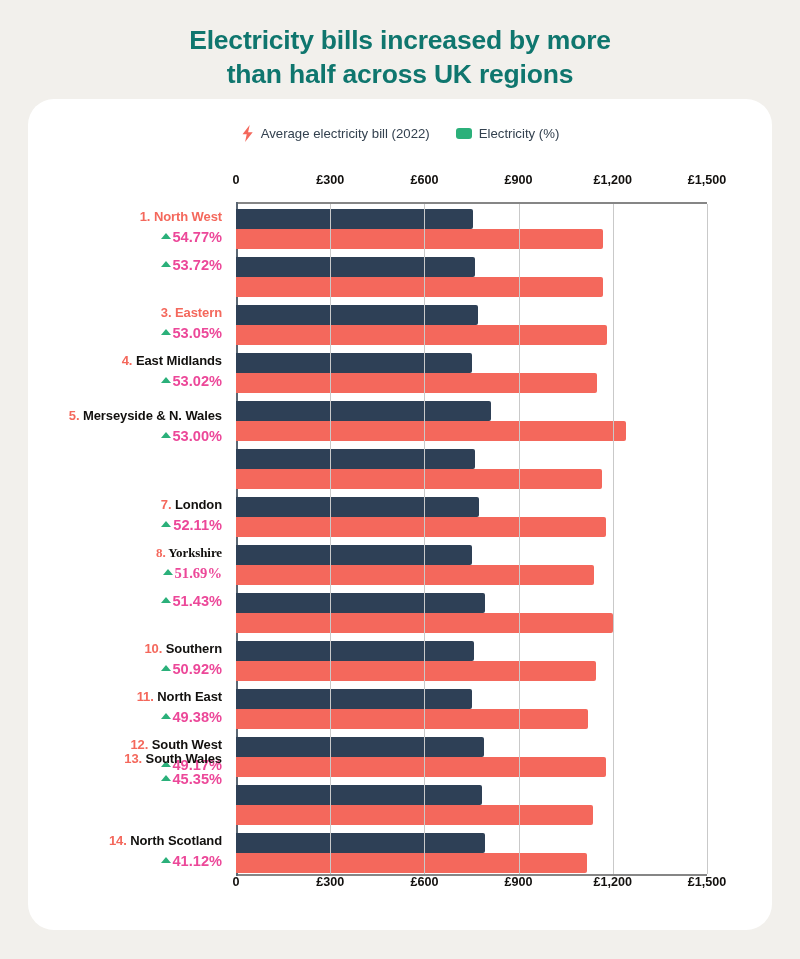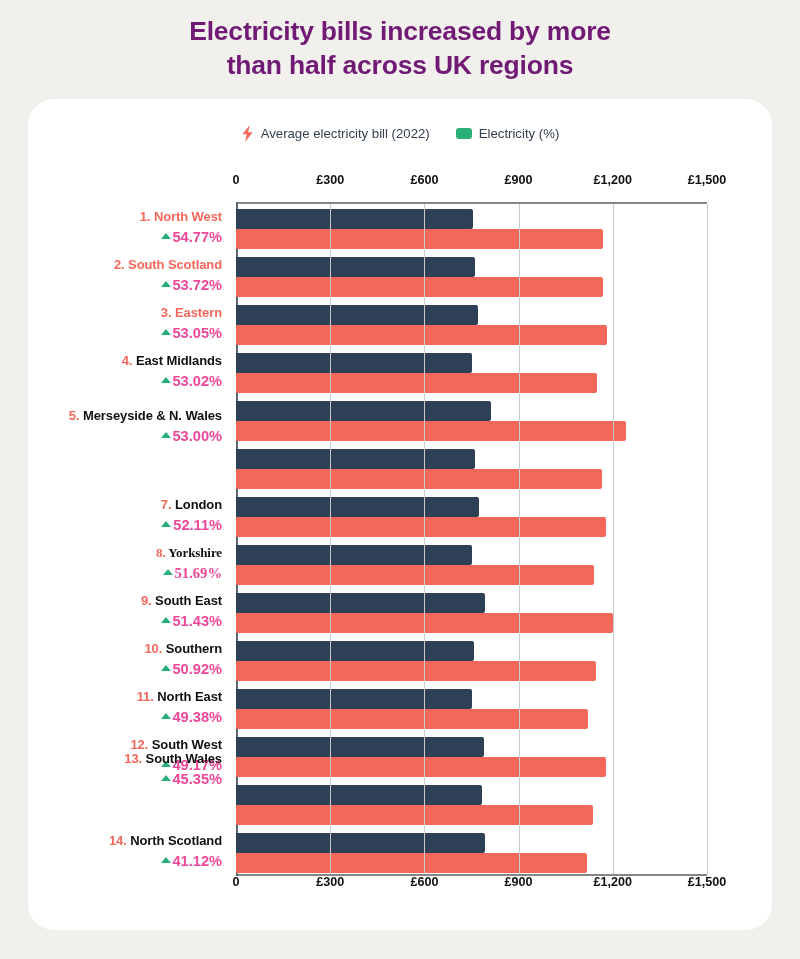--- a/index.html
+++ b/index.html
@@ -13,23 +13,23 @@
     font-family: "Liberation Sans", sans-serif;
     overflow: hidden;
   }
   .page {
     position: relative;
     width: 800px;
     height: 959px;
     box-sizing: border-box;
   }
   .title {
-    padding: 15px 80px 0 80px;
+    padding: 24px 80px 0 80px;
     text-align: center;
-    color: #701a75;
+    color: #0f766e;
     font-size: 26.5px;
     font-weight: bold;
     line-height: 1.28;
     letter-spacing: -0.2px;
   }
   .title .line {
     display: block;
   }
   .card {
     position: absolute;
@@ -226,21 +226,20 @@
 
     <div class="labels" id="labels">
         <div class="label-row" style="top: 5px;">
           <div class="label-name hot"><span class="label-rank">1.</span> <span class="label-text">North West</span></div>
           <div class="label-diff">
             <span class="tri"></span>
             <span>54.77%</span>
           </div>
         </div>
         <div class="label-row" style="top: 53px;">
-          <div class="label-name hot"><span class="label-rank">2.</span> <span class="label-text">South Scotland</span></div>
           <div class="label-diff">
             <span class="tri"></span>
             <span>53.72%</span>
           </div>
         </div>
         <div class="label-row" style="top: 101px;">
           <div class="label-name hot"><span class="label-rank">3.</span> <span class="label-text">Eastern</span></div>
           <div class="label-diff">
             <span class="tri"></span>
             <span>53.05%</span>
@@ -268,21 +267,20 @@
           </div>
         </div>
         <div class="label-row" style="top: 341px; font-family: Liberation Serif, serif;">
           <div class="label-name"><span class="label-rank">8.</span> <span class="label-text">Yorkshire</span></div>
           <div class="label-diff">
             <span class="tri"></span>
             <span>51.69%</span>
           </div>
         </div>
         <div class="label-row" style="top: 389px;">
-          <div class="label-name"><span class="label-rank">9.</span> <span class="label-text">South East</span></div>
           <div class="label-diff">
             <span class="tri"></span>
             <span>51.43%</span>
           </div>
         </div>
         <div class="label-row" style="top: 437px;">
           <div class="label-name"><span class="label-rank">10.</span> <span class="label-text">Southern</span></div>
           <div class="label-diff">
             <span class="tri"></span>
             <span>50.92%</span>

